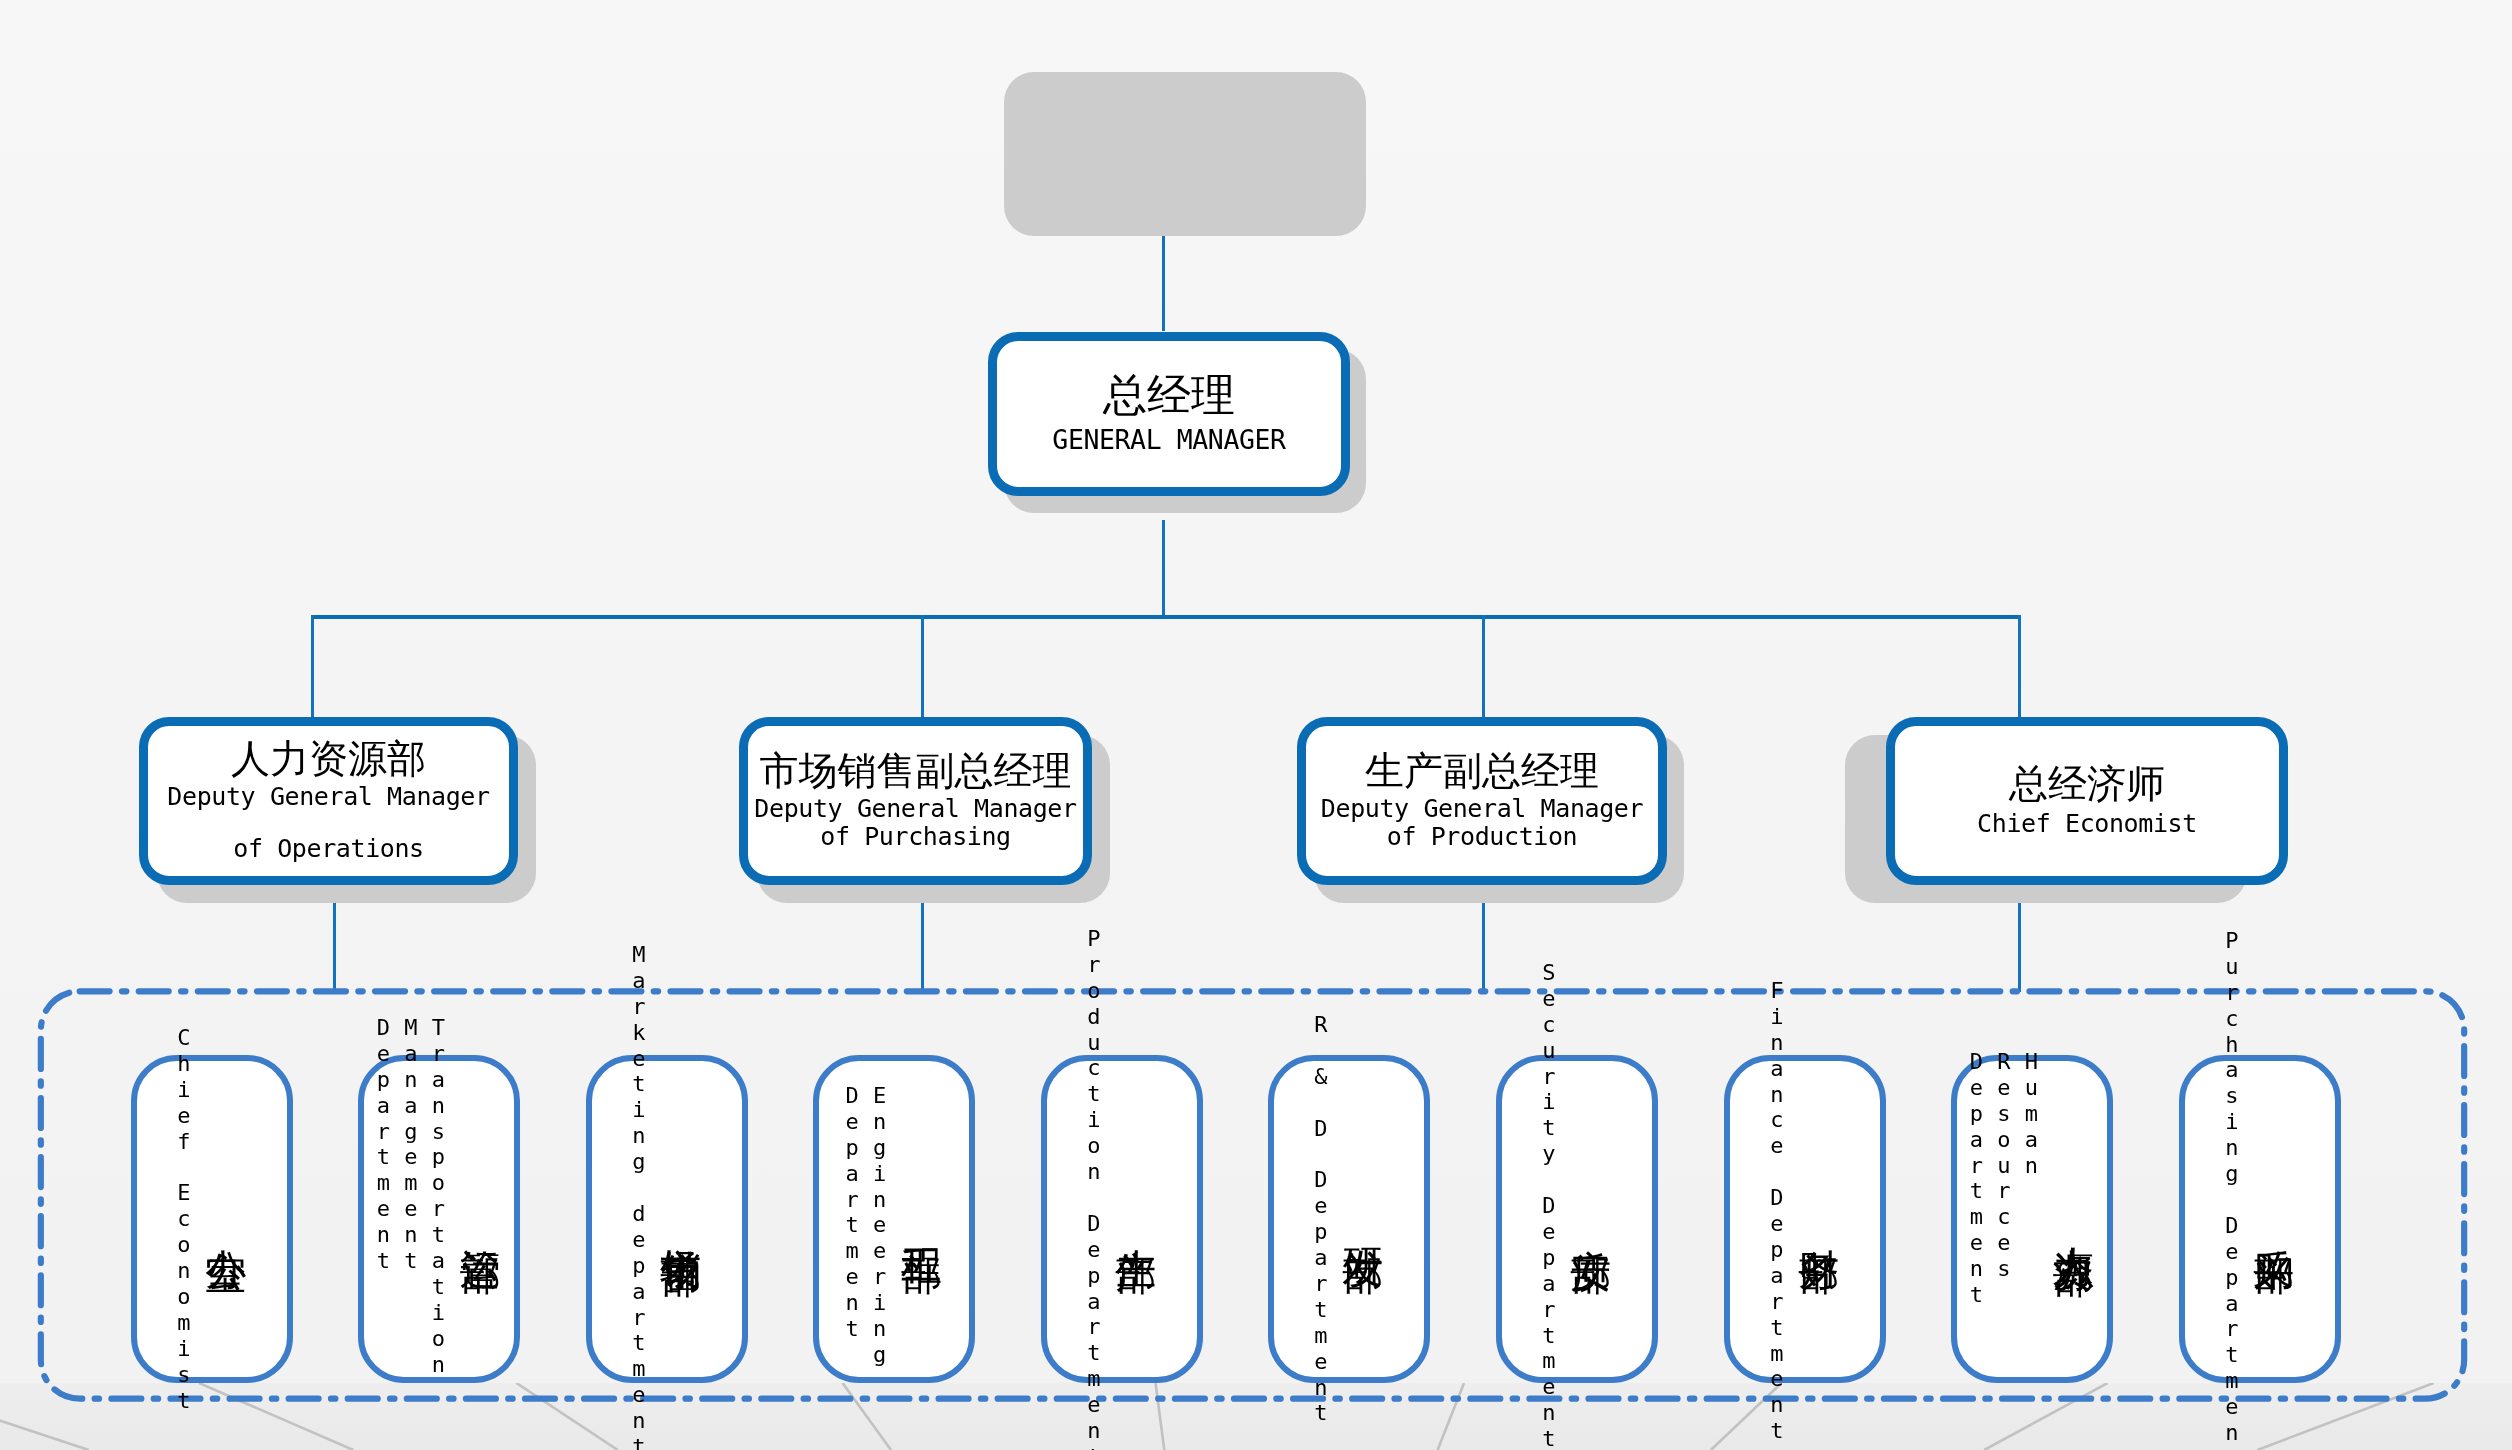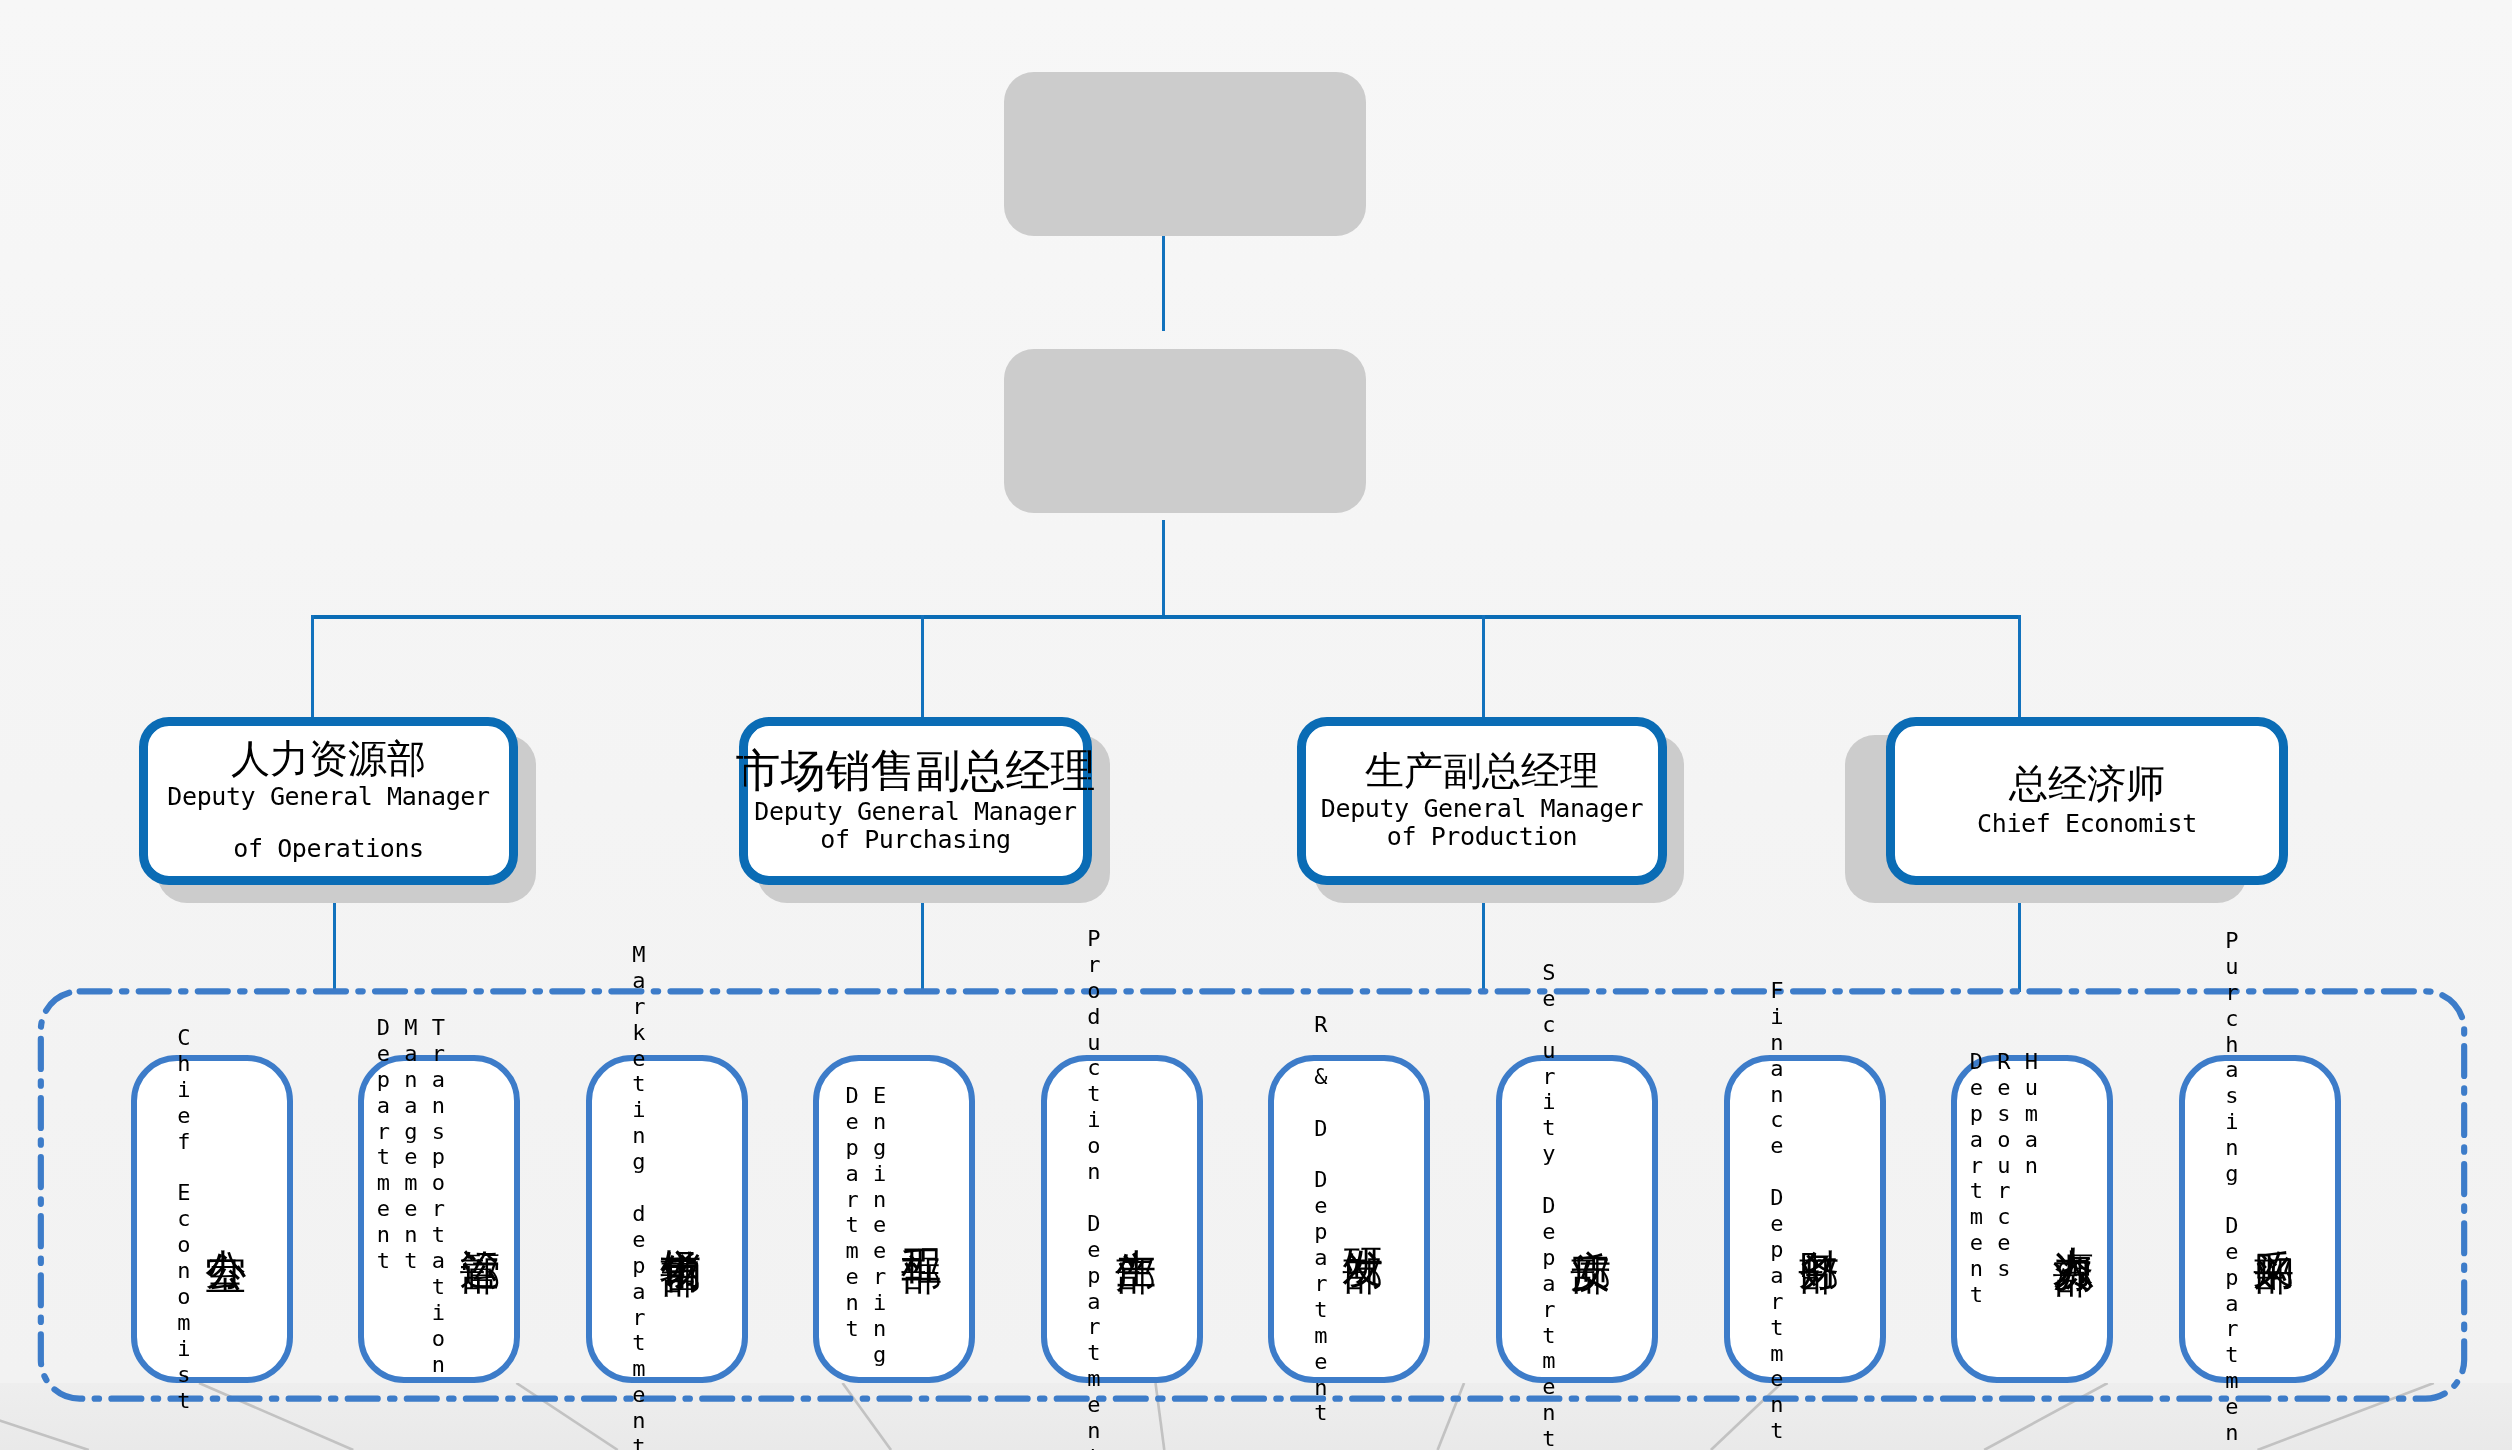--- a/index.html
+++ b/index.html
@@ -119,31 +119,35 @@
 
   <div class="dashbox" style="left:35px;top:986px;">
     <svg width="2435" height="418" viewBox="0 0 2760 474">
       <rect x="6" y="6" width="2748" height="462" rx="44" ry="44" fill="none" stroke="#3d7cc9" stroke-width="7" stroke-dasharray="34 14 5 14" stroke-linecap="round"></rect>
     </svg>
   </div>
 
   <div class="exec-shadow" style="left:1004px;top:72px;width:362px;height:164px;"></div>
 
   <div class="exec-shadow" style="left:1004px;top:349px;width:362px;height:164px;"></div>
+  <div class="exec" style="left:988px;top:332px;width:362px;height:164px;">
+    <span class="cn" style="font-size:44px;">总经理</span>
+    <span class="en" style="font-size:26.5px;margin-top:5.3px;">GENERAL MANAGER</span>
+  </div>
 
   <div class="exec-shadow" style="left:157px;top:735px;width:379px;height:168px;"></div>
   <div class="exec" style="left:139px;top:717px;width:379px;height:168px;">
     <span class="cn" style="font-size:39px;">人力资源部</span>
     <span class="en" style="font-size:25px;margin-top:3.5px;">Deputy General Manager</span>
     <span class="en" style="font-size:25px;margin-top:24px;">of Operations</span>
   </div>
 
   <div class="exec-shadow" style="left:757px;top:735px;width:353px;height:168px;"></div>
   <div class="exec" style="left:739px;top:717px;width:353px;height:168px;">
-    <span class="cn" style="font-size:45px;">市场销售副总经理</span>
+    <span class="cn" style="font-size:39px;">市场销售副总经理</span>
     <span class="en" style="font-size:25px;margin-top:3.5px;">Deputy General Manager</span>
     <span class="en" style="font-size:25px;">of Purchasing</span>
   </div>
 
   <div class="exec-shadow" style="left:1314px;top:735px;width:370px;height:168px;"></div>
   <div class="exec" style="left:1297px;top:717px;width:370px;height:168px;">
     <span class="cn" style="font-size:39px;text-align:center;">生产副总经理</span>
     <span class="en" style="font-size:25px;margin-top:3.5px;">Deputy General Manager</span>
     <span class="en" style="font-size:25px;">of Production</span>
   </div>

